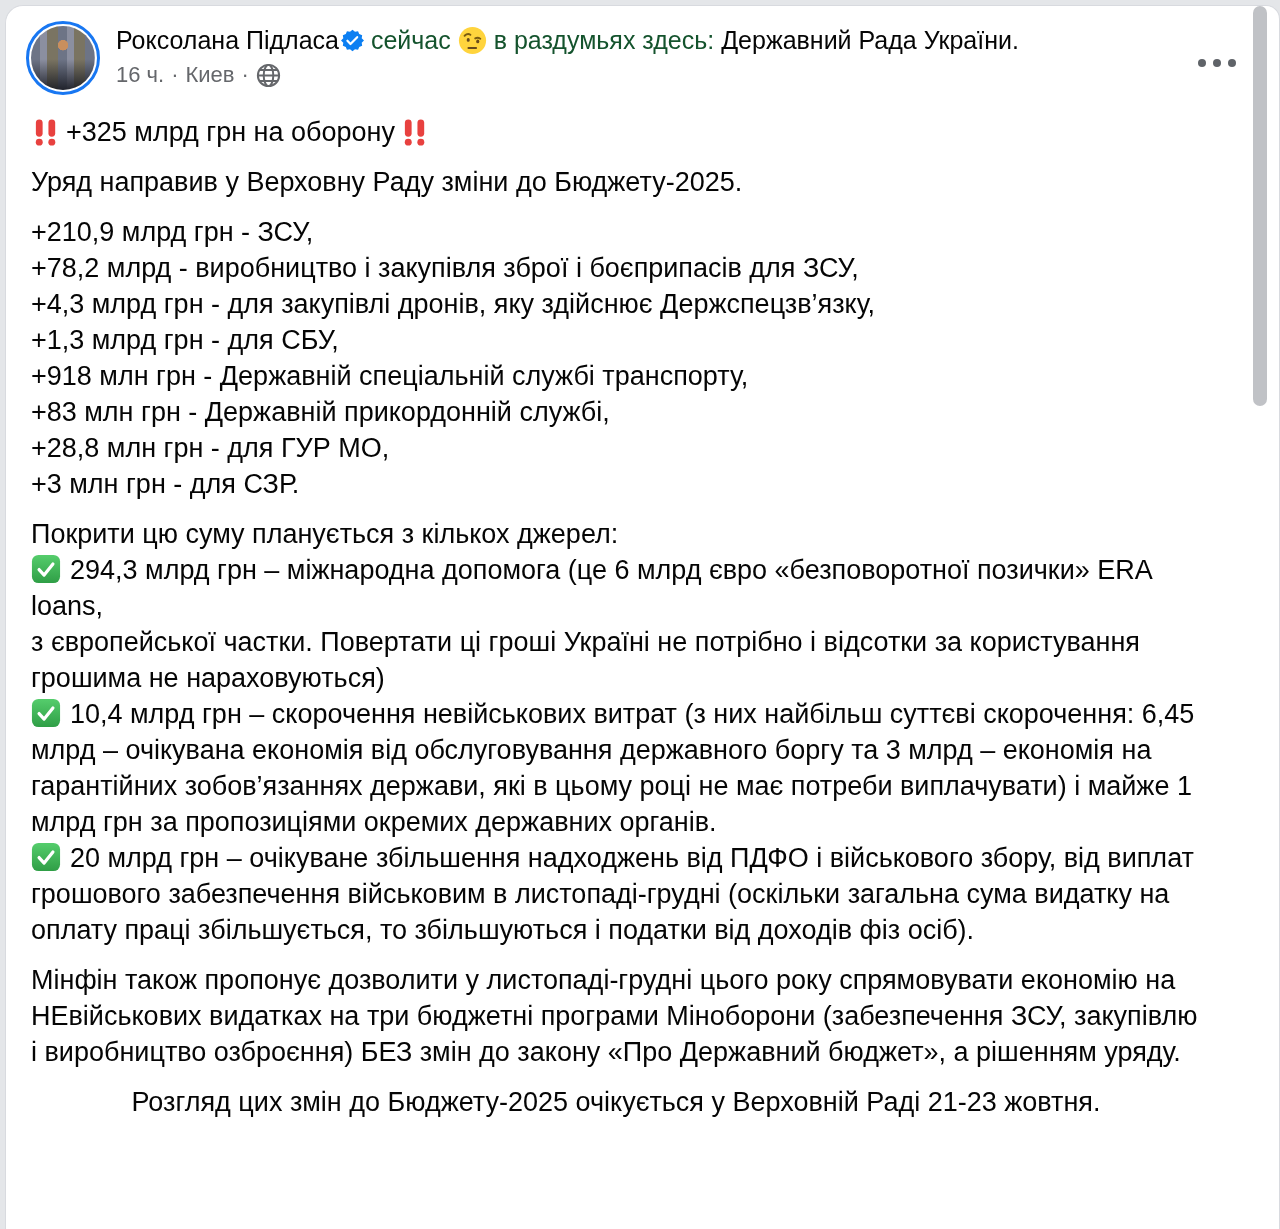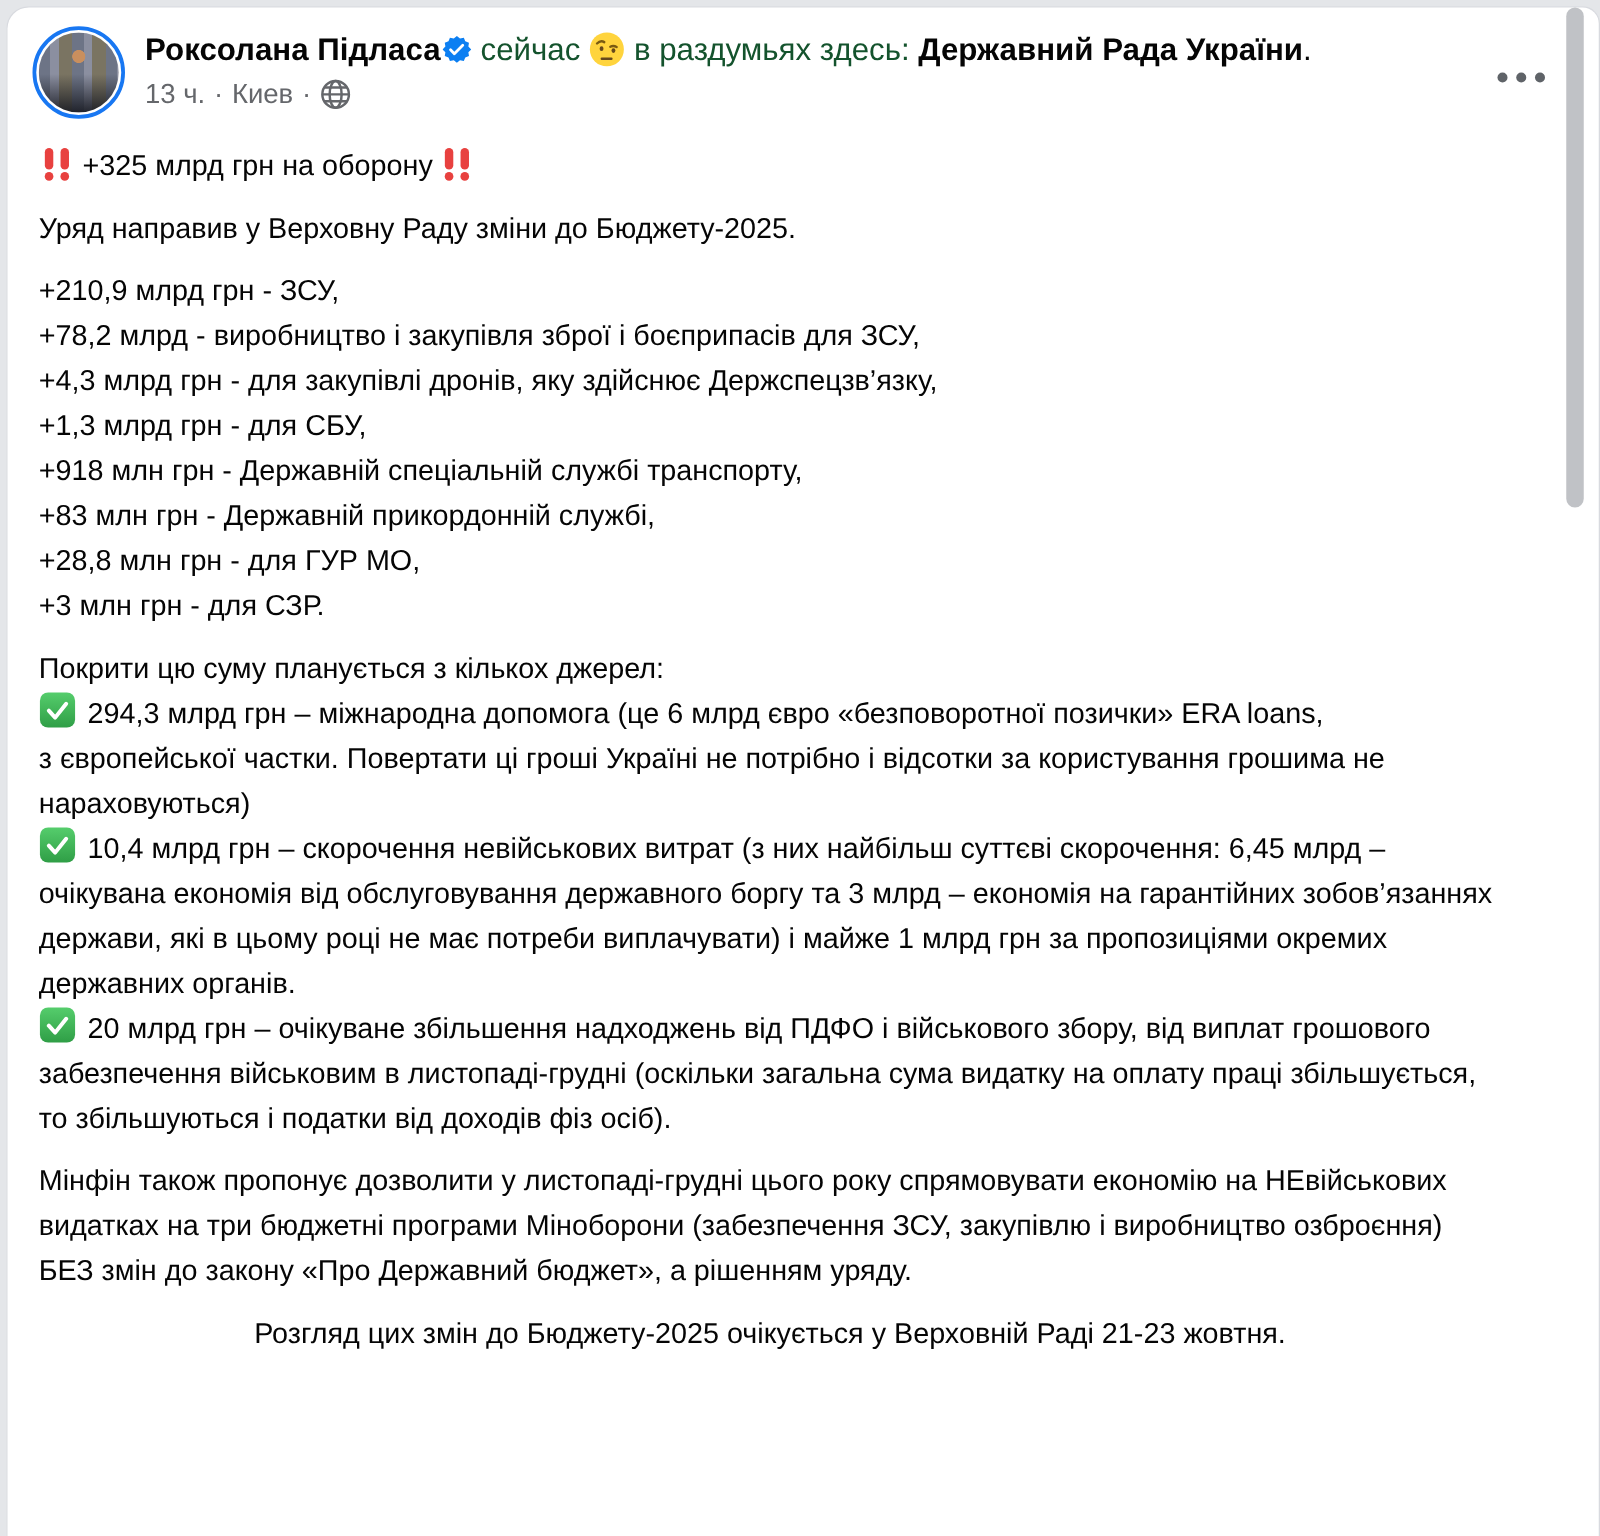--- a/index.html
+++ b/index.html
@@ -24,30 +24,30 @@
   .avatar-photo{
     width:100%;height:100%;border-radius:50%;
     background-image:
       radial-gradient(circle at 50% 30%, #c98f5e 0 9%, rgba(0,0,0,0) 10%),
       linear-gradient(180deg, rgba(30,32,40,0) 52%, rgba(26,28,36,.92) 100%),
       repeating-linear-gradient(90deg, #6d7486 0 9px, #8b8fa0 9px 16px, #7a7462 16px 27px),
       linear-gradient(180deg,#d8cdbb 0 40%, #9a94a5 100%);
   }
   .header-text{margin-left:16px;min-width:0;}
   .header-line1{font-size:25px;line-height:34px;color:#050505;margin-top:2px;}
-  .header-line1 .b{font-weight:700;}
+  .header-line1 .b{font-weight:400;}
   .header-line1 .g{color:#14532d;}
   .name,.place{cursor:pointer;}
   .header-line2{display:flex;align-items:center;gap:7px;margin-top:5px;font-size:22px;color:#65676b;}
   .icn{vertical-align:-6px;}
   .vbadge{vertical-align:-3px;margin-left:2px;}
   .emoji{vertical-align:-6px;}
   .more-btn{position:absolute;top:40px;right:38px;padding:8px 4px;cursor:pointer;border-radius:8px;}
   
-  .post-body{margin-top:19px;padding:0 78px 0 25px;font-size:23px;line-height:36px;color:#050505;}
+  .post-body{margin-top:19px;padding:0 78px 0 25px;font-size:27px;line-height:36px;color:#050505;}
   .para{margin:0 0 14px 0;}
   .para:last-child{margin-bottom:0;text-align:center;}
   .line{min-height:36px;}
   .bang{margin:0 5px;}
   .line .bang:first-child{margin-left:0;}
   .check{margin-right:9px;vertical-align:-5px;}
   
   .scrollbar-thumb{
     position:absolute;top:6px;right:13px;width:14px;height:400px;
     border-radius:8px;background:#c0c2c6;cursor:pointer;
@@ -74,21 +74,21 @@
             <path d="M7.3 10.8c2-2 4.6-2.3 6.4-1.2" stroke="#7a5b11" stroke-width="2.1" fill="none" stroke-linecap="round"></path>
             <path d="M19 13.7c1.8-.9 4-.7 5.6.3" stroke="#7a5b11" stroke-width="2.1" fill="none" stroke-linecap="round"></path>
             <ellipse cx="11.3" cy="15.4" rx="1.7" ry="2.1" fill="#66491c"></ellipse>
             <ellipse cx="21.8" cy="17" rx="1.7" ry="2.1" fill="#66491c"></ellipse>
             <path d="M11.5 24.3h8.5" stroke="#66491c" stroke-width="2.1" stroke-linecap="round"></path>
           </svg>
         <span class="g">в раздумьях здесь:</span>
         <span class="b place">Державний Рада України</span><span>.</span></div>
 
       <div class="header-line2">
-        <span>13 ч.</span>
+        <span>16 ч.</span>
         <span>·</span>
         <span>Киев</span>
         <span>·</span>
         <svg class="globe" viewBox="0 0 24 24" width="25" height="25">
             <g fill="none" stroke="#65676b" stroke-width="1.9">
               <circle cx="12" cy="12" r="10.2"></circle>
               <ellipse cx="12" cy="12" rx="4.6" ry="10.2"></ellipse>
               <path d="M2 12h20M3.3 6.8h17.4M3.3 17.2h17.4"></path>
             </g>
           </svg>

